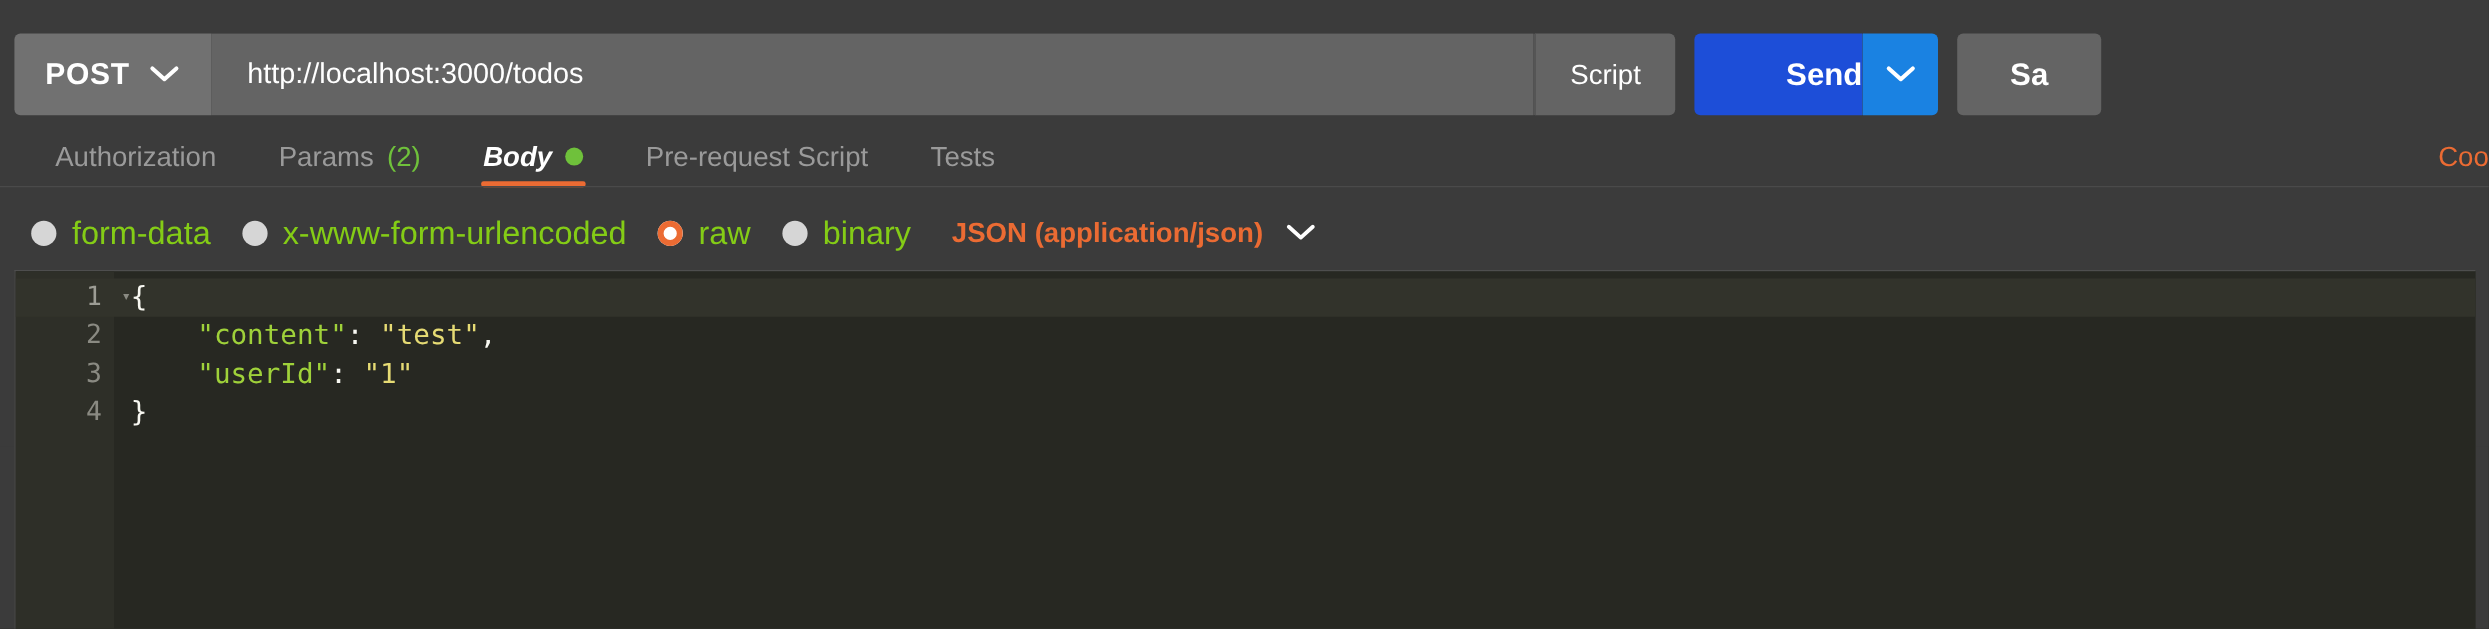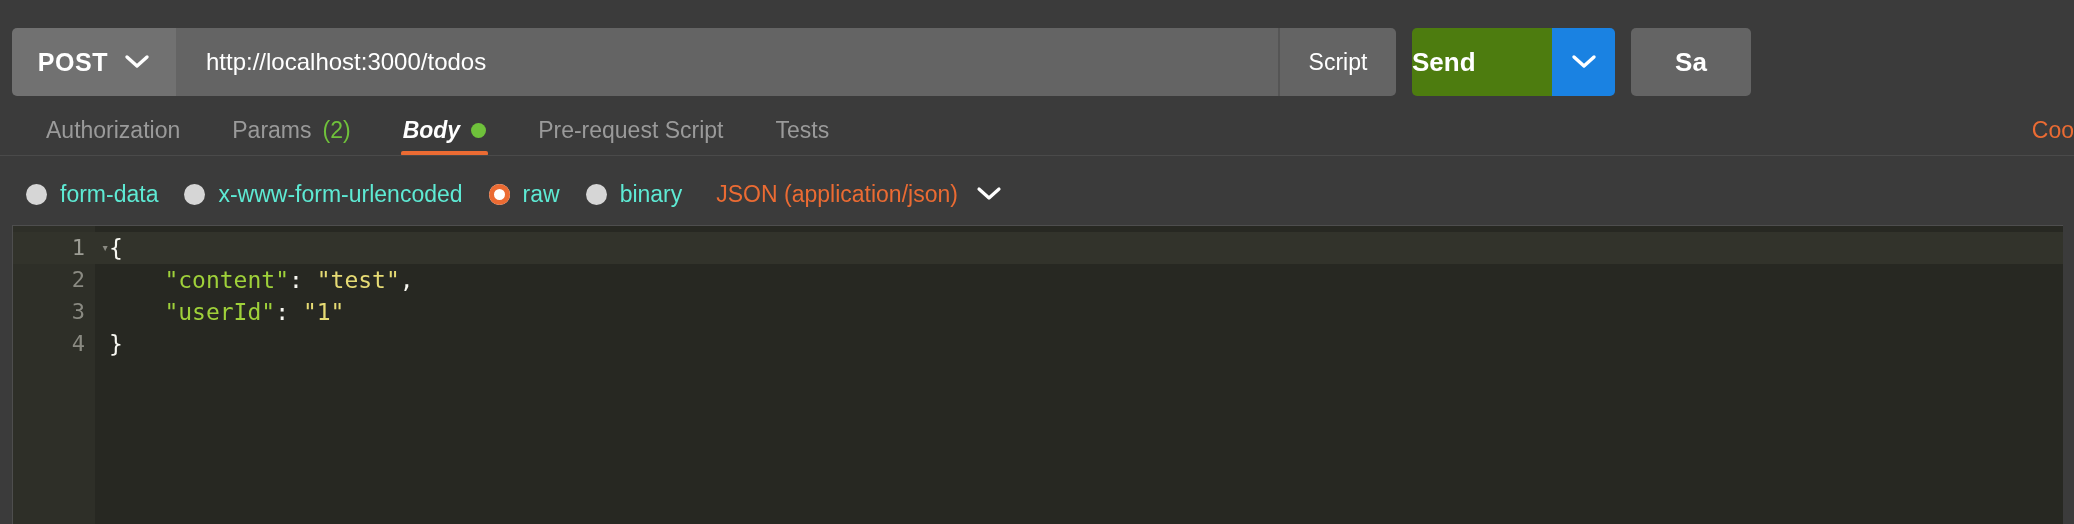--- a/index.html
+++ b/index.html
@@ -49,23 +49,23 @@
     border-left:2px solid #555555;
     border-radius:0 5px 5px 0;
     display:flex;align-items:center;justify-content:center;
     cursor:pointer;user-select:none;
   }
   .params-label{color:#ffffff;font-size:23px;}
 
   .send-btn{
     margin-left:16px;
     flex:0 0 140px;
-    background:#4d7c0f;
+    background:#1d4ed8;
     border-radius:5px 0 0 5px;
-    display:flex;align-items:center;justify-content:flex-start;
+    display:flex;align-items:center;justify-content:flex-end;
     cursor:pointer;user-select:none;
   }
   .send-label{color:#ffffff;font-size:26px;font-weight:bold;}
   .send-caret{
     flex:0 0 62px;
     background:#1a82e2;
     border-left:1px solid #1a82e2;
     border-radius:0 5px 5px 0;
     display:flex;align-items:center;justify-content:center;
     cursor:pointer;
@@ -127,24 +127,24 @@
   .radio-item:first-child{margin-left:26px;}
   .radio-circle{
     width:21px;height:21px;border-radius:50%;
     background:#d6d6d6;
     display:block;flex:0 0 21px;
   }
   .radio-circle.checked{
     background:#ffffff;
     box-shadow:inset 0 0 0 5px #eb6b33;
   }
-  .radio-label{color:#5eead4;font-size:23px;}
+  .radio-label{color:#84cc16;font-size:27px;}
   .ctype{
     display:flex;align-items:center;gap:18px;
-    margin-left:34px;cursor:pointer;user-select:none;
+    margin-left:34px;cursor:pointer;user-select:none;font-weight:bold;
   }
   .ctype-label{color:#eb6b33;font-size:23px;white-space:nowrap;}
 
   
   .editor{
     position:absolute;left:12px;top:225px;width:2050px;height:299px;
     background:#272822;
     border-top:1px solid #4e4e4e;
     border-left:1px solid #4e4e4e;
     overflow:hidden;

